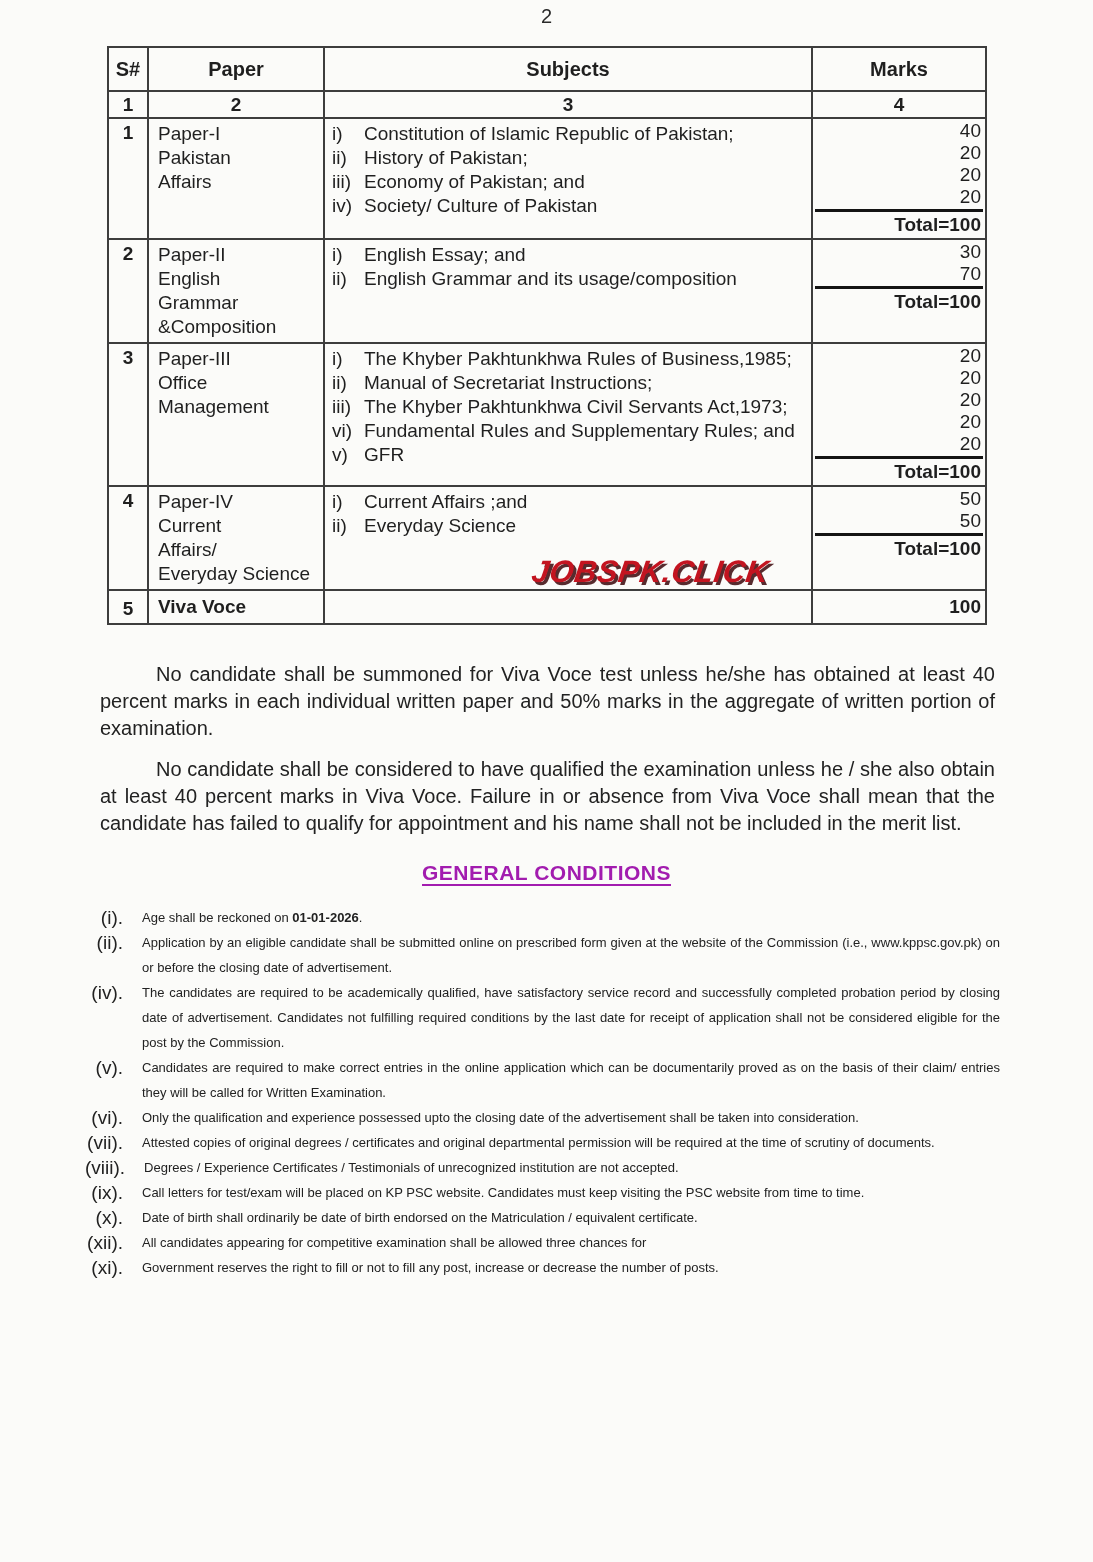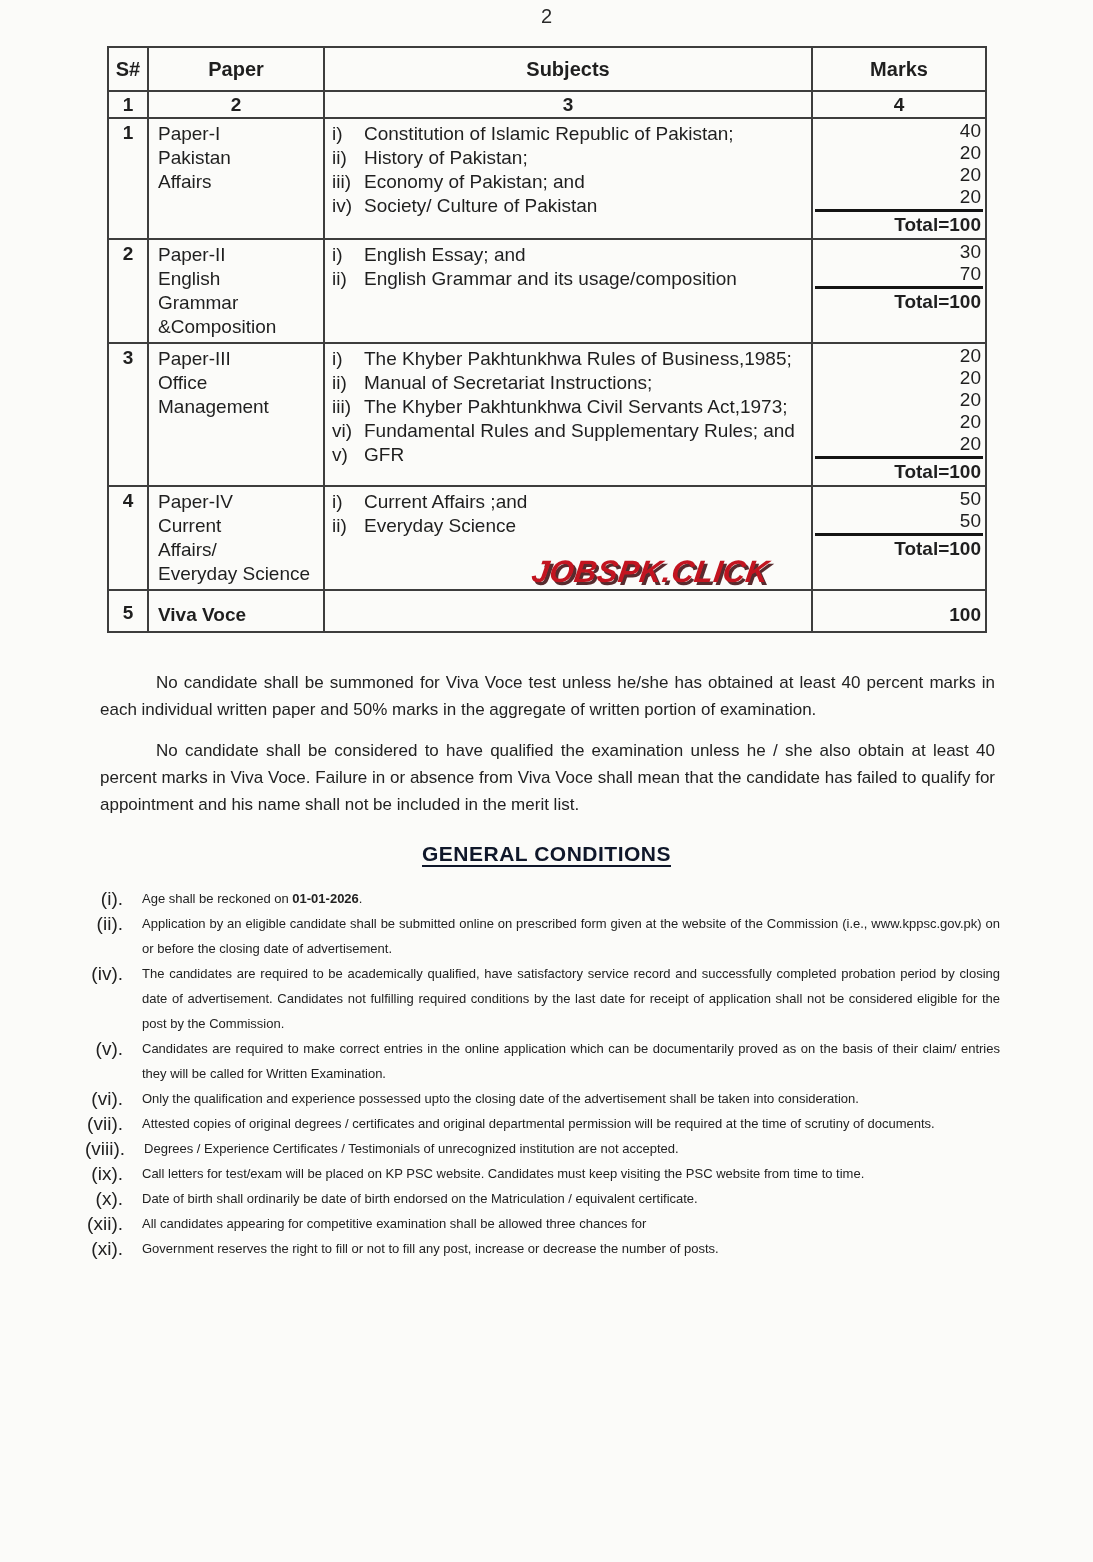--- a/index.html
+++ b/index.html
@@ -26,46 +26,46 @@
   td.c-sub  { padding:3px 4px 3px 7px; line-height:24px; position:relative; }
   td.c-marks{ text-align:right; padding:1px 4px; }
   .sub-line { display:flex; }
   .sub-num  { flex:0 0 32px; }
   .sub-text { flex:1; }
   .mark-line { line-height:22px; }
   .total-rule { border-top:3px solid #141414; margin:1px -2px 0 -2px; height:0; }
   .total-label { font-weight:bold; line-height:25px; }
   .bold { font-weight:bold; }
   .viva-row td { vertical-align:middle; }
-  .viva-row .c-paper, .viva-row .c-marks { font-weight:bold; padding-top:12px; padding-bottom:4px; }
+  .viva-row .c-paper, .viva-row .c-marks { font-weight:bold; padding-top:4px; padding-bottom:4px; }
 
   .watermark {
     position:absolute; right:42px; bottom:5px;
     font-size:31px; font-weight:bold; font-style:italic;
     color:#c31420; letter-spacing:0.5px;
     text-shadow:3px 3px 0 rgba(58,6,10,0.85);
     transform:skewX(-8deg);
     white-space:nowrap;
   }
 
   
   .para {
     margin:0 98px 0 100px; width:895px;
-    font-size:17px; line-height:27px; text-align:justify; text-indent:56px;
+    font-size:20px; line-height:27px; text-align:justify; text-indent:56px;
     color:#222;
   }
   .para.p1 { margin-top:36px; }
   .para.p2 { margin-top:14px; }
 
   
   .gc-heading {
     margin-top:24px; text-align:center;
     font-size:21px; font-weight:bold;
     text-decoration:underline; text-decoration-thickness:2px; text-underline-offset:4px;
-    letter-spacing:0.5px; color:#0f172a;
+    letter-spacing:0.5px; color:#a21caf;
   }
   .gc-list { margin:20px 93px 0 85px; }
   .gc-item { display:flex; }
   .gc-num  { flex:0 0 57px; text-align:right; padding-right:19px; font-size:19px; line-height:25px; color:#222; }
   .gc-text { flex:1; font-size:13px; line-height:25px; text-align:justify; color:#222; }
 </style>
 </head>
 <body>
 
 <div class="page">

